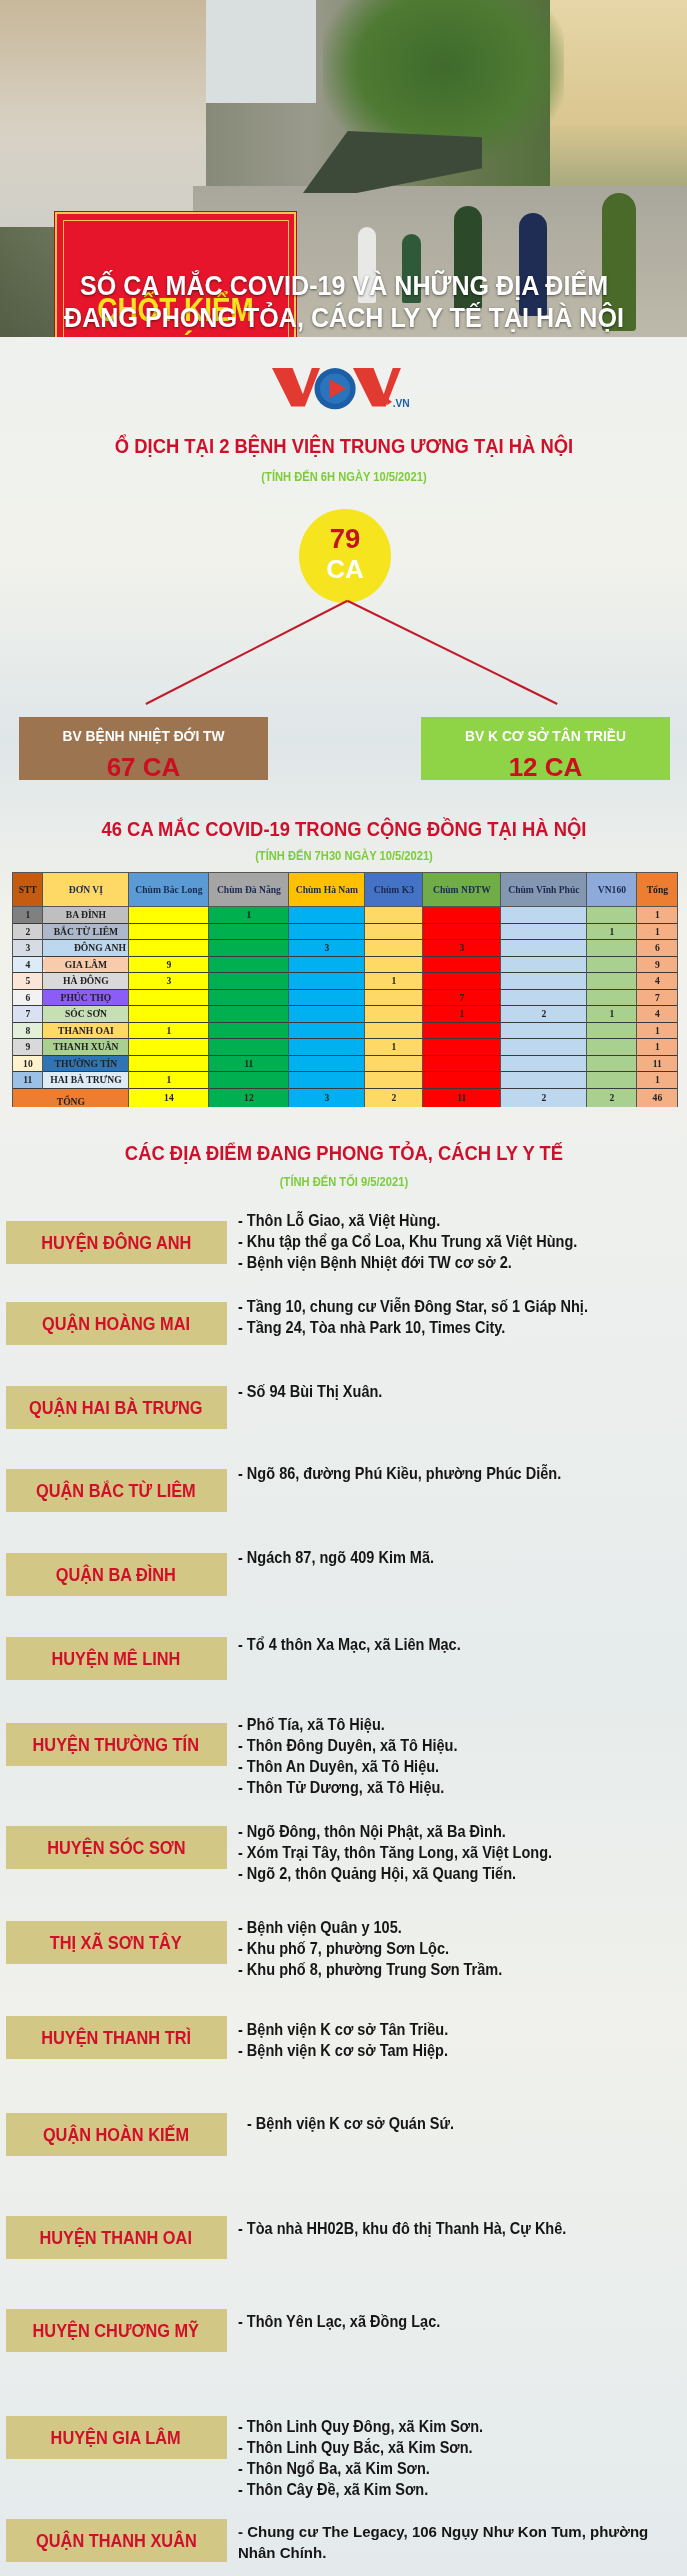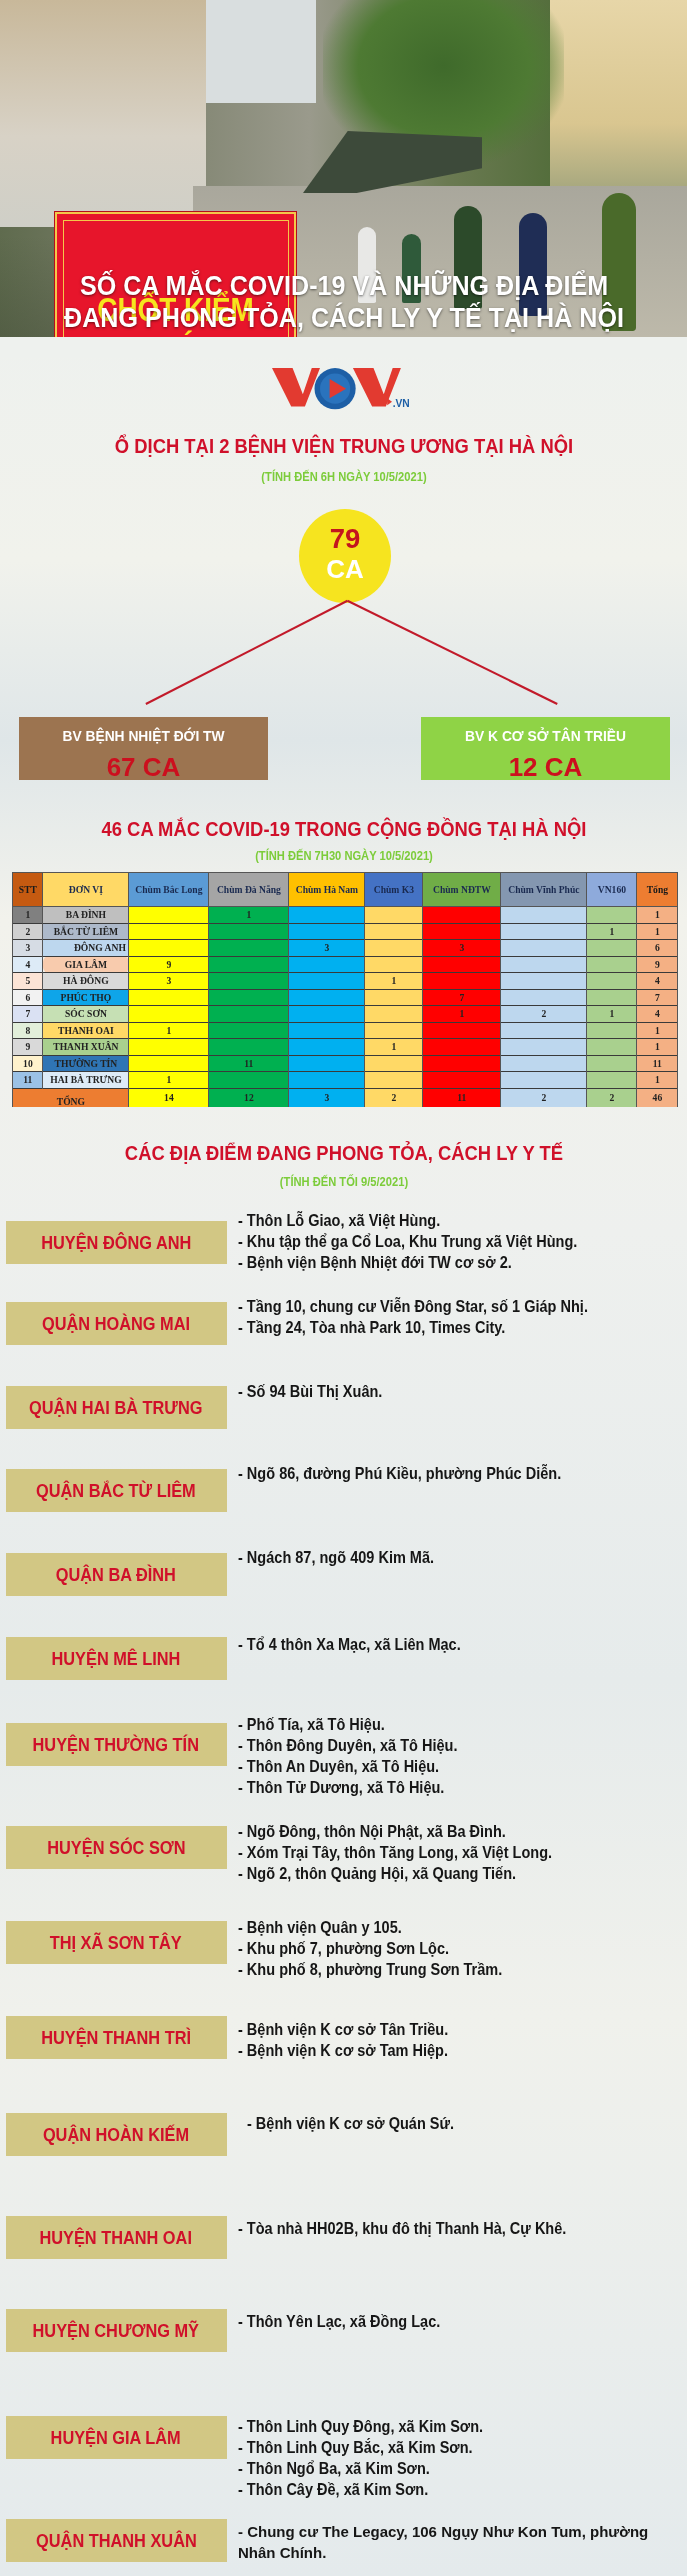--- a/index.html
+++ b/index.html
@@ -286,21 +286,21 @@
         <td style="background: rgb(0, 176, 80);"></td>
         <td style="background: rgb(0, 176, 240);"></td>
         <td style="background: rgb(255, 217, 102);">1</td>
         <td style="background: rgb(255, 0, 0);"></td>
         <td style="background: rgb(189, 215, 238);"></td>
         <td style="background: rgb(169, 208, 142);"></td>
         <td style="background: rgb(244, 176, 132);">4</td>
       </tr>
       <tr>
         <td style="background: rgb(242, 242, 242);">6</td>
-        <td style="background: #0ea5e9;">PHÚC THỌ</td>
+        <td style="background: #8b5cf6;">PHÚC THỌ</td>
         <td style="background: rgb(255, 255, 0);"></td>
         <td style="background: rgb(0, 176, 80);"></td>
         <td style="background: rgb(0, 176, 240);"></td>
         <td style="background: rgb(255, 217, 102);"></td>
         <td style="background: rgb(255, 0, 0);">7</td>
         <td style="background: rgb(189, 215, 238);"></td>
         <td style="background: rgb(169, 208, 142);"></td>
         <td style="background: rgb(244, 176, 132);">7</td>
       </tr>
       <tr>

